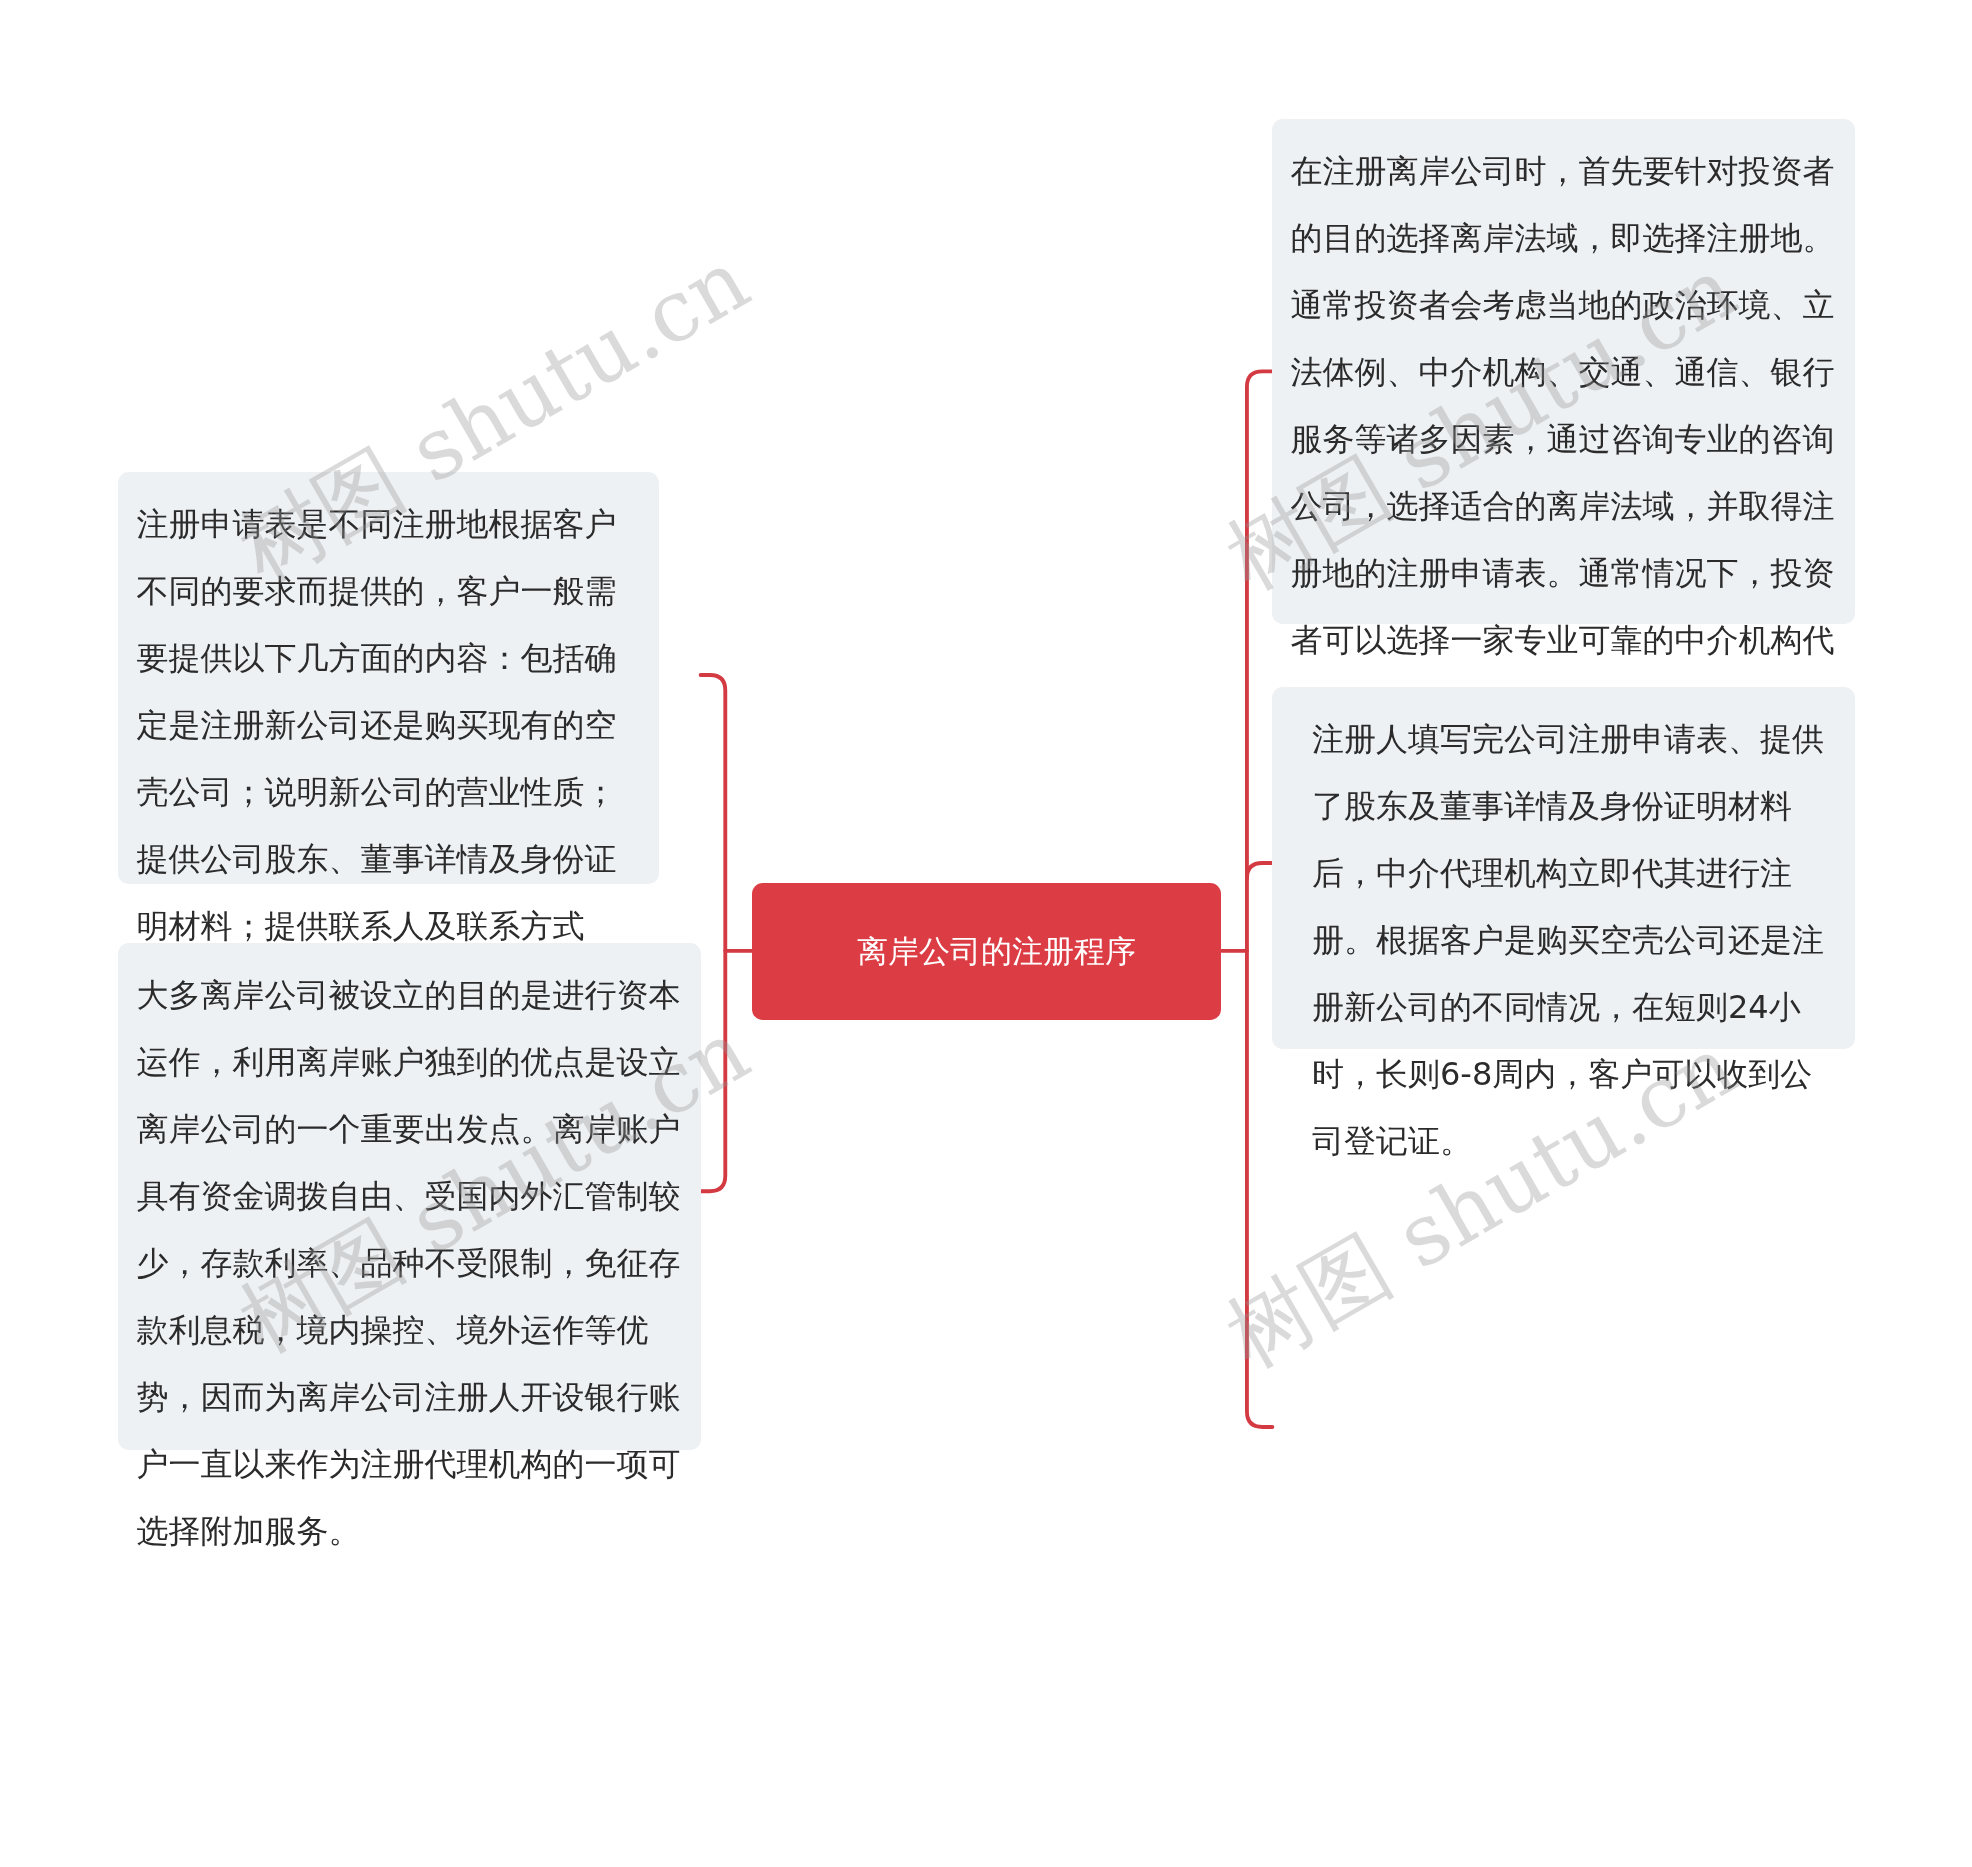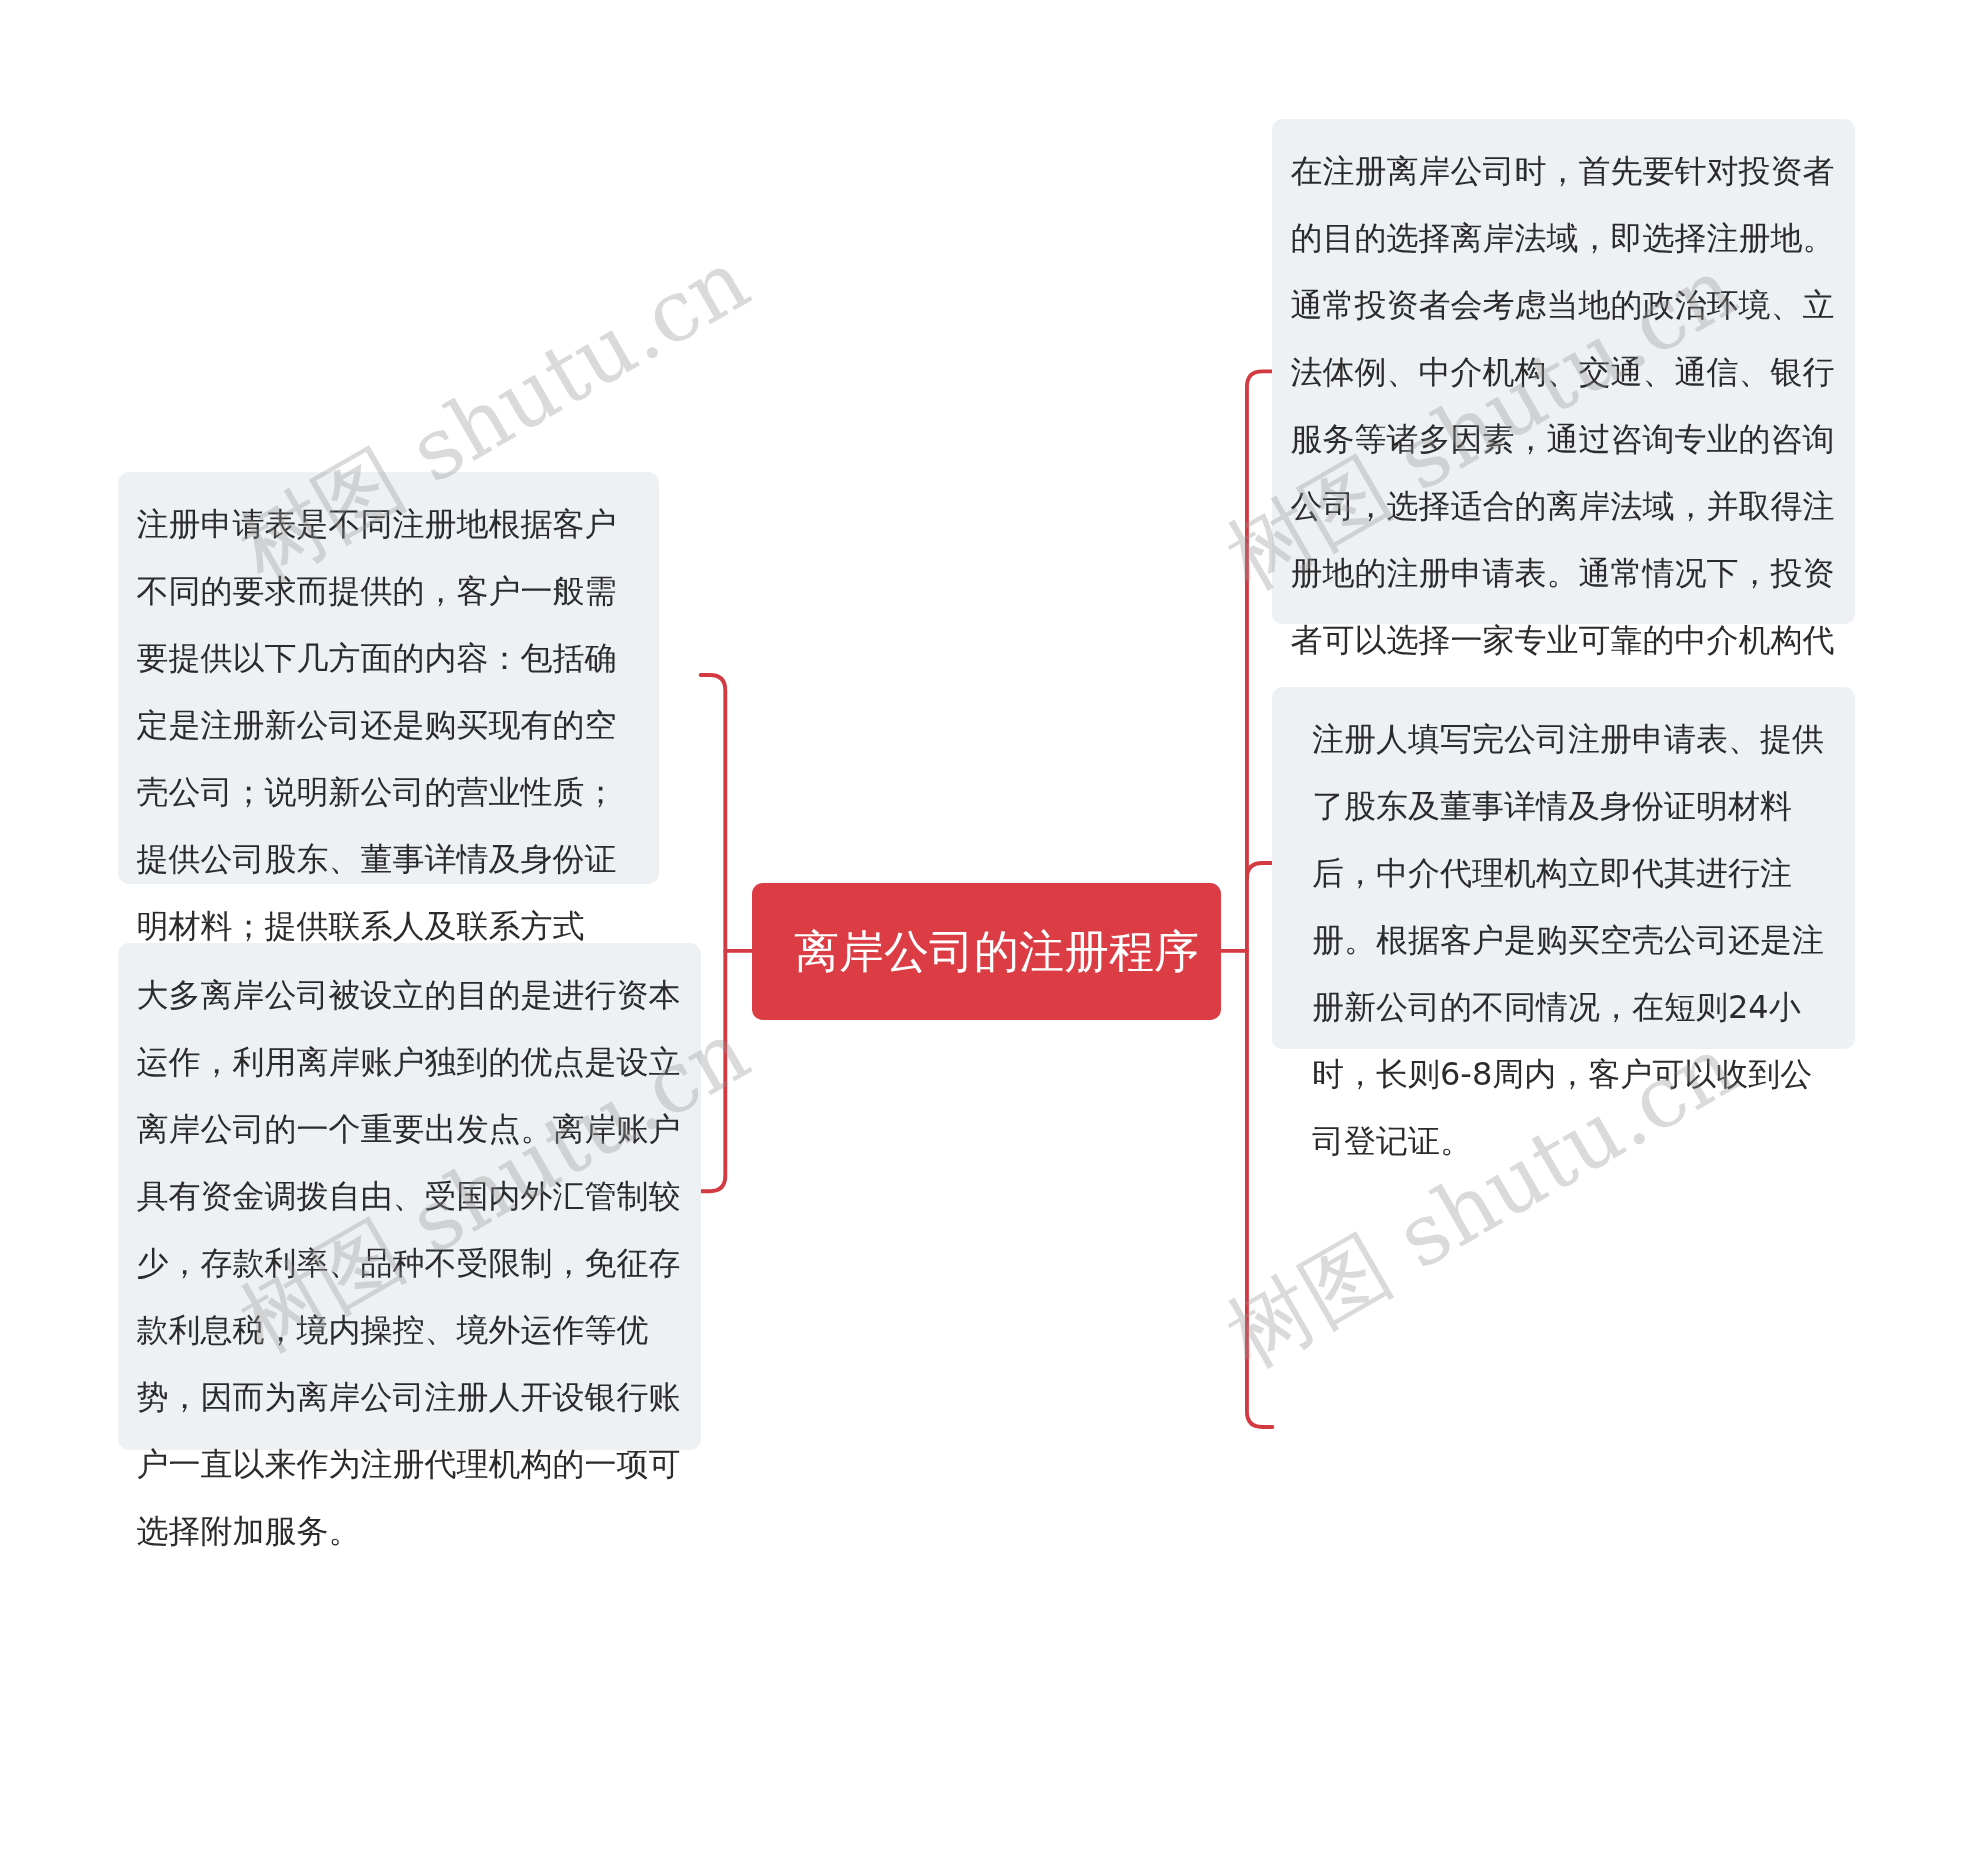--- a/index.html
+++ b/index.html
@@ -13,21 +13,21 @@
   .node {
     position: absolute; box-sizing: border-box;
     background: #eef1f4; border-radius: 10.8px;
     color: #2b2b2b; font-size: 32px; line-height: 67px;
     padding: 18.5px 18.5px 18.5px 18.5px;
     word-break: break-all; letter-spacing: 0px;
   }
   .root {
     position: absolute; box-sizing: border-box;
     background: #dc3d45; border-radius: 10.8px;
-    color: #ffffff; font-size: 45px;
+    color: #ffffff; font-size: 31px;
     display: flex; align-items: center; justify-content: center;
     white-space: nowrap;
     padding-left: 20px;
   }
   .watermark {
     position: absolute; color: rgba(150,150,150,0.35);
     font-family: "DejaVu Serif", "Liberation Serif", serif;
     font-size: 85px; transform: rotate(-30deg); transform-origin: left bottom;
     white-space: nowrap; pointer-events: none;
   }

